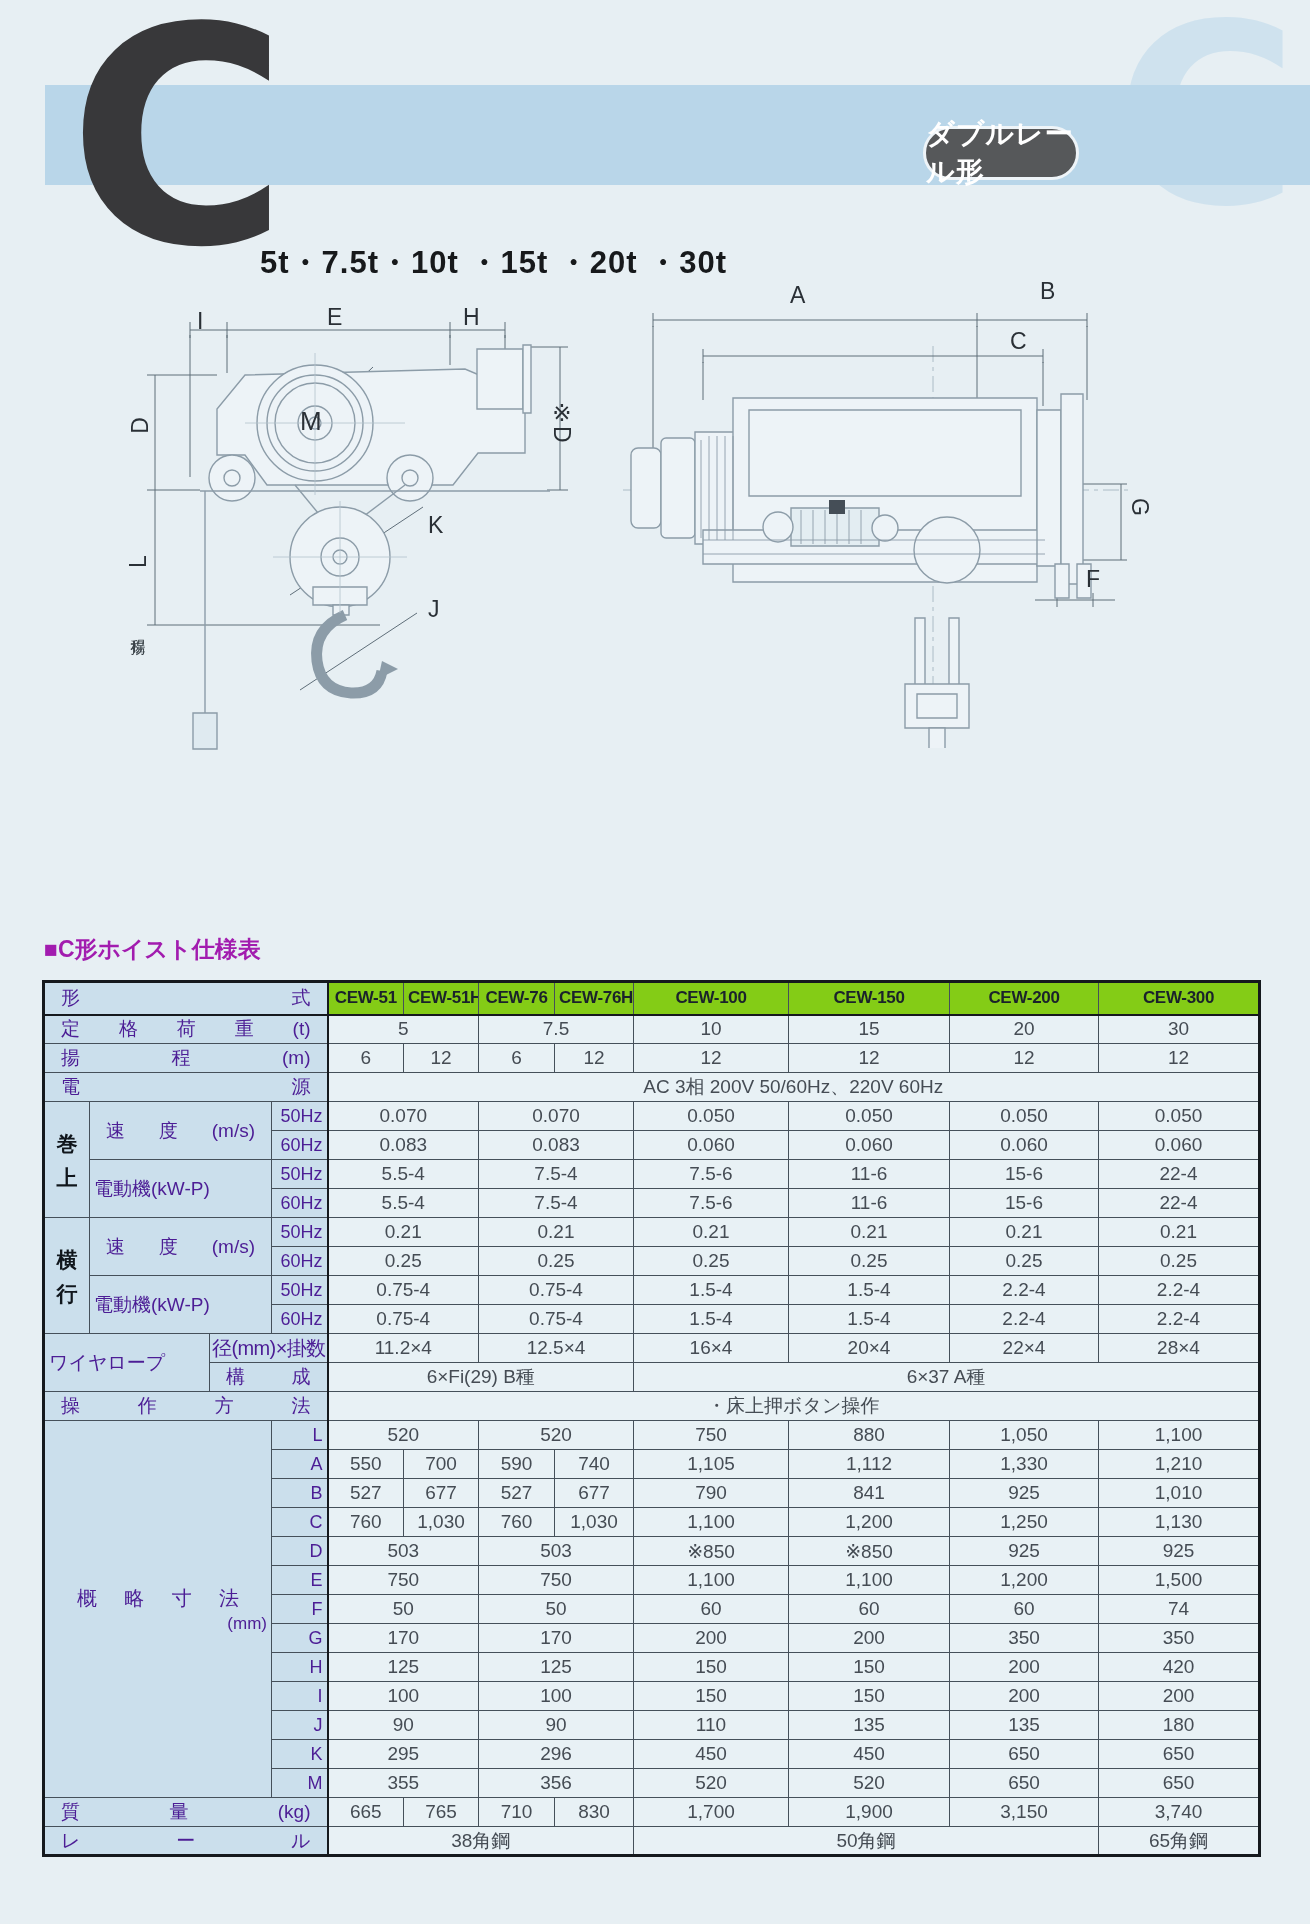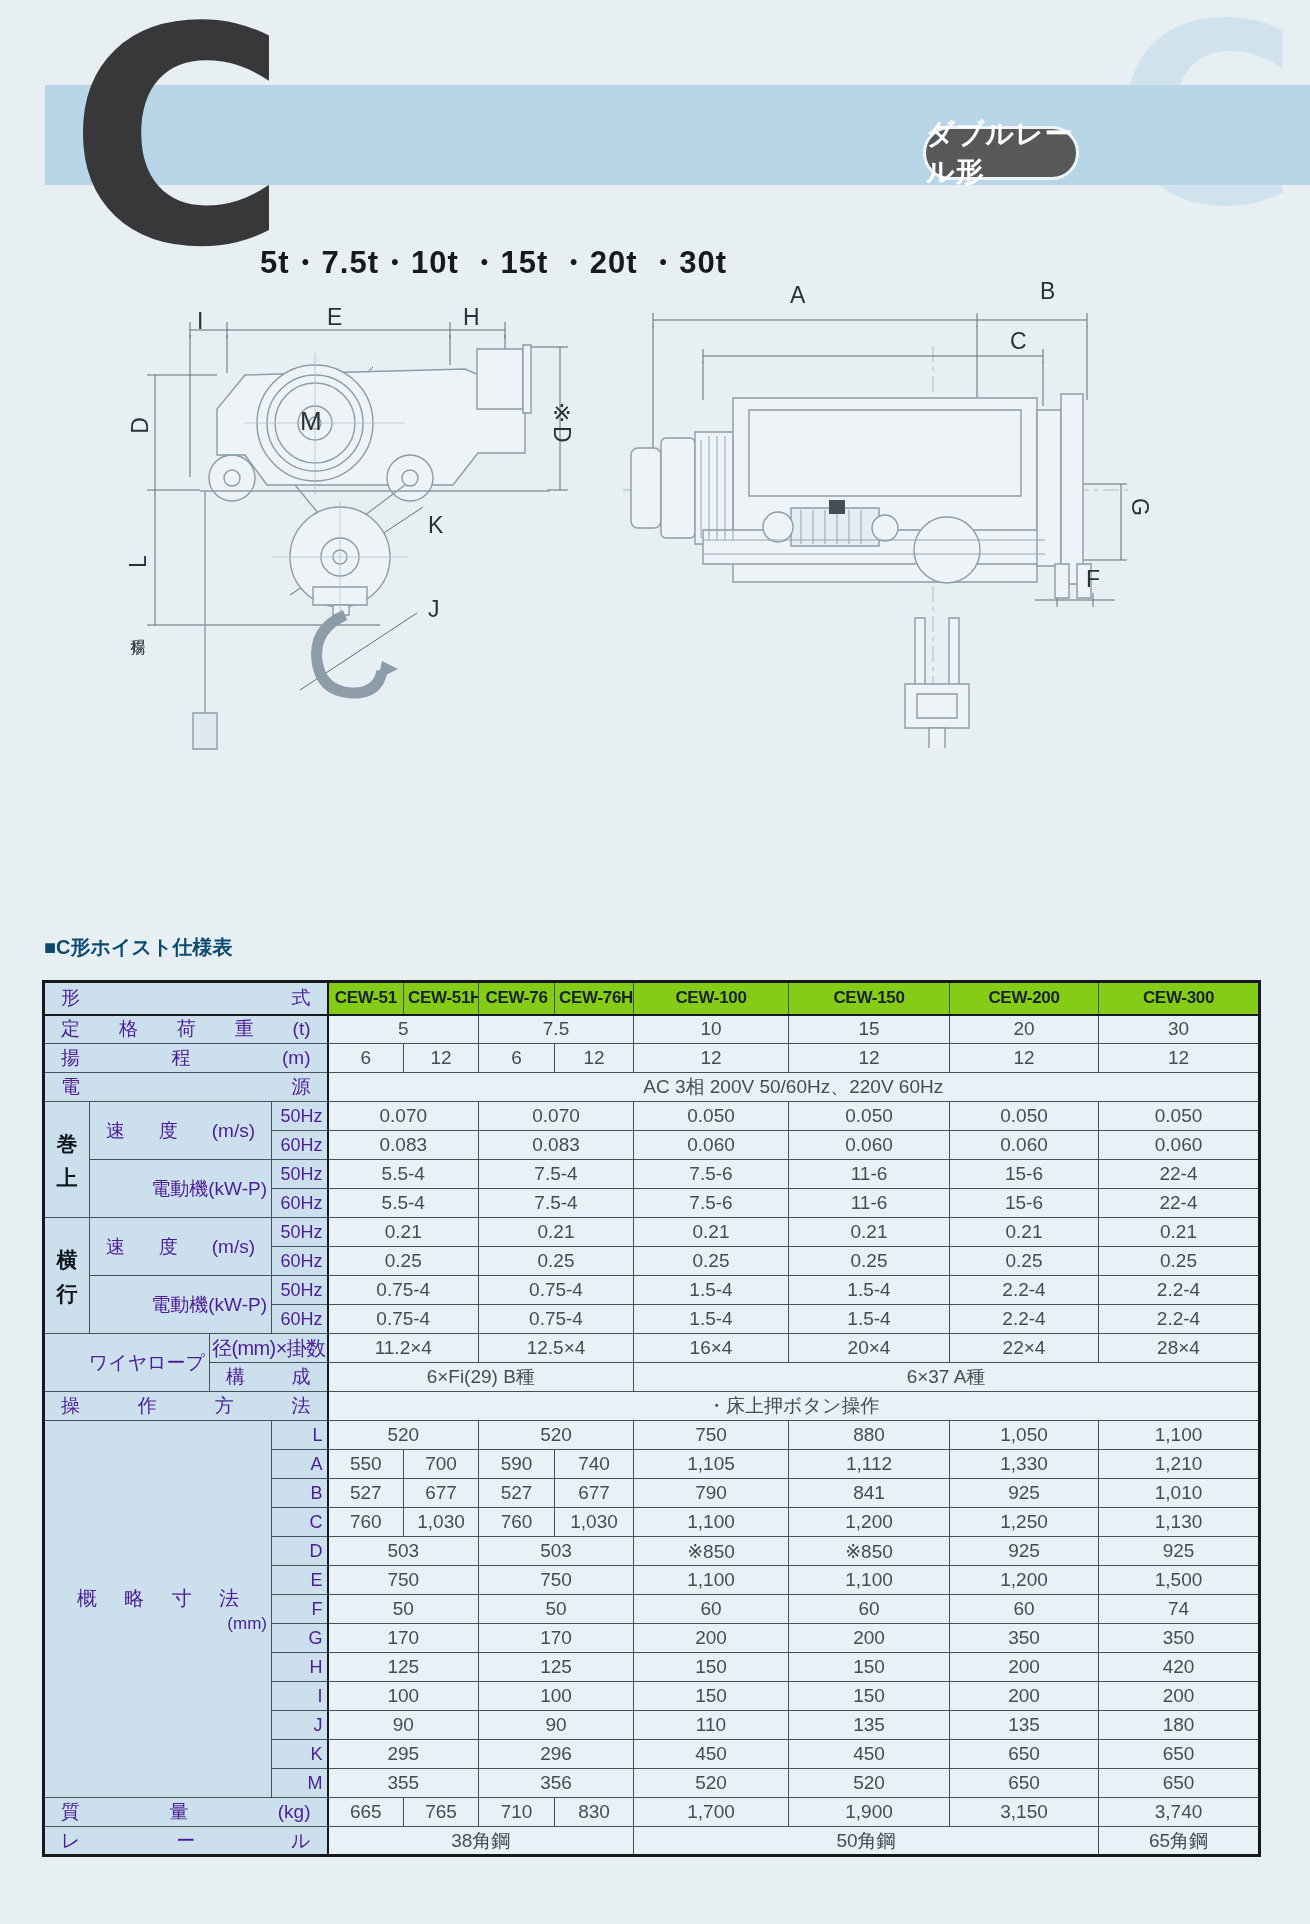--- a/index.html
+++ b/index.html
@@ -18,30 +18,30 @@
          display:flex;align-items:center;justify-content:center;letter-spacing:1px;box-sizing:border-box;}
   .caps{position:absolute;left:260px;top:242px;font-size:31px;font-weight:700;color:#17191b;letter-spacing:1px;}
   
   .dwg{position:absolute;}
   .dl{position:absolute;font-size:23px;color:#2a3036;}
   .dl.rot{transform:rotate(-90deg);}
   .dl.vert{writing-mode:vertical-rl;text-orientation:mixed;}
   .dl.small{font-size:15px;color:#3a4248;}
   .dl.m{font-size:26px;}
   
-  .tbl-title{position:absolute;left:44px;top:934px;font-size:20px;font-weight:700;color:#0c4a6e;text-align:right;}
+  .tbl-title{position:absolute;left:44px;top:934px;font-size:23px;font-weight:700;color:#a21caf;text-align:right;}
   table.spec{position:absolute;left:42px;top:980px;border-collapse:collapse;table-layout:fixed;
              width:1216px;border:3px solid #15191d;}
   td{border:1px solid #45505a;height:29px;padding:0 4px;font-size:19px;color:#454c54;
      text-align:center;overflow:hidden;white-space:nowrap;box-sizing:border-box;}
   td.val{background:#e8f1f5;}
   td.mdl{background:#84cc16;font-weight:700;color:#1a222b;font-size:17px;letter-spacing:-0.3px;}
   td.lbl{background:#cbdfec;color:#4c1d95;font-weight:400;font-size:19px;}
   td.just{text-align:justify;text-align-last:justify;padding:0 16px;}
-  td.cen{text-align:right;}
+  td.cen{text-align:left;}
   td.hz{text-align:right;font-size:18px;}
   td.sm{font-size:20px;letter-spacing:-0.6px;padding:0 2px;}
   td.rt{border-right:2px solid #15191d;}
   td.bt{border-bottom:2px solid #15191d;height:33px;}
   td.vgrp{background:#cbdfec;color:#10161c;font-weight:700;font-size:21px;
           writing-mode:vertical-rl;text-orientation:upright;letter-spacing:34px;
           padding:14px 0 0 0;text-align:left;}
   td.dim .l1{text-align:justify;text-align-last:justify;padding:0 28px;font-size:20px;}
   td.dim .l2{text-align:right;font-size:17px;margin-top:2px;}
   svg line,svg path,svg rect,svg circle,svg polygon{vector-effect:non-scaling-stroke;}

